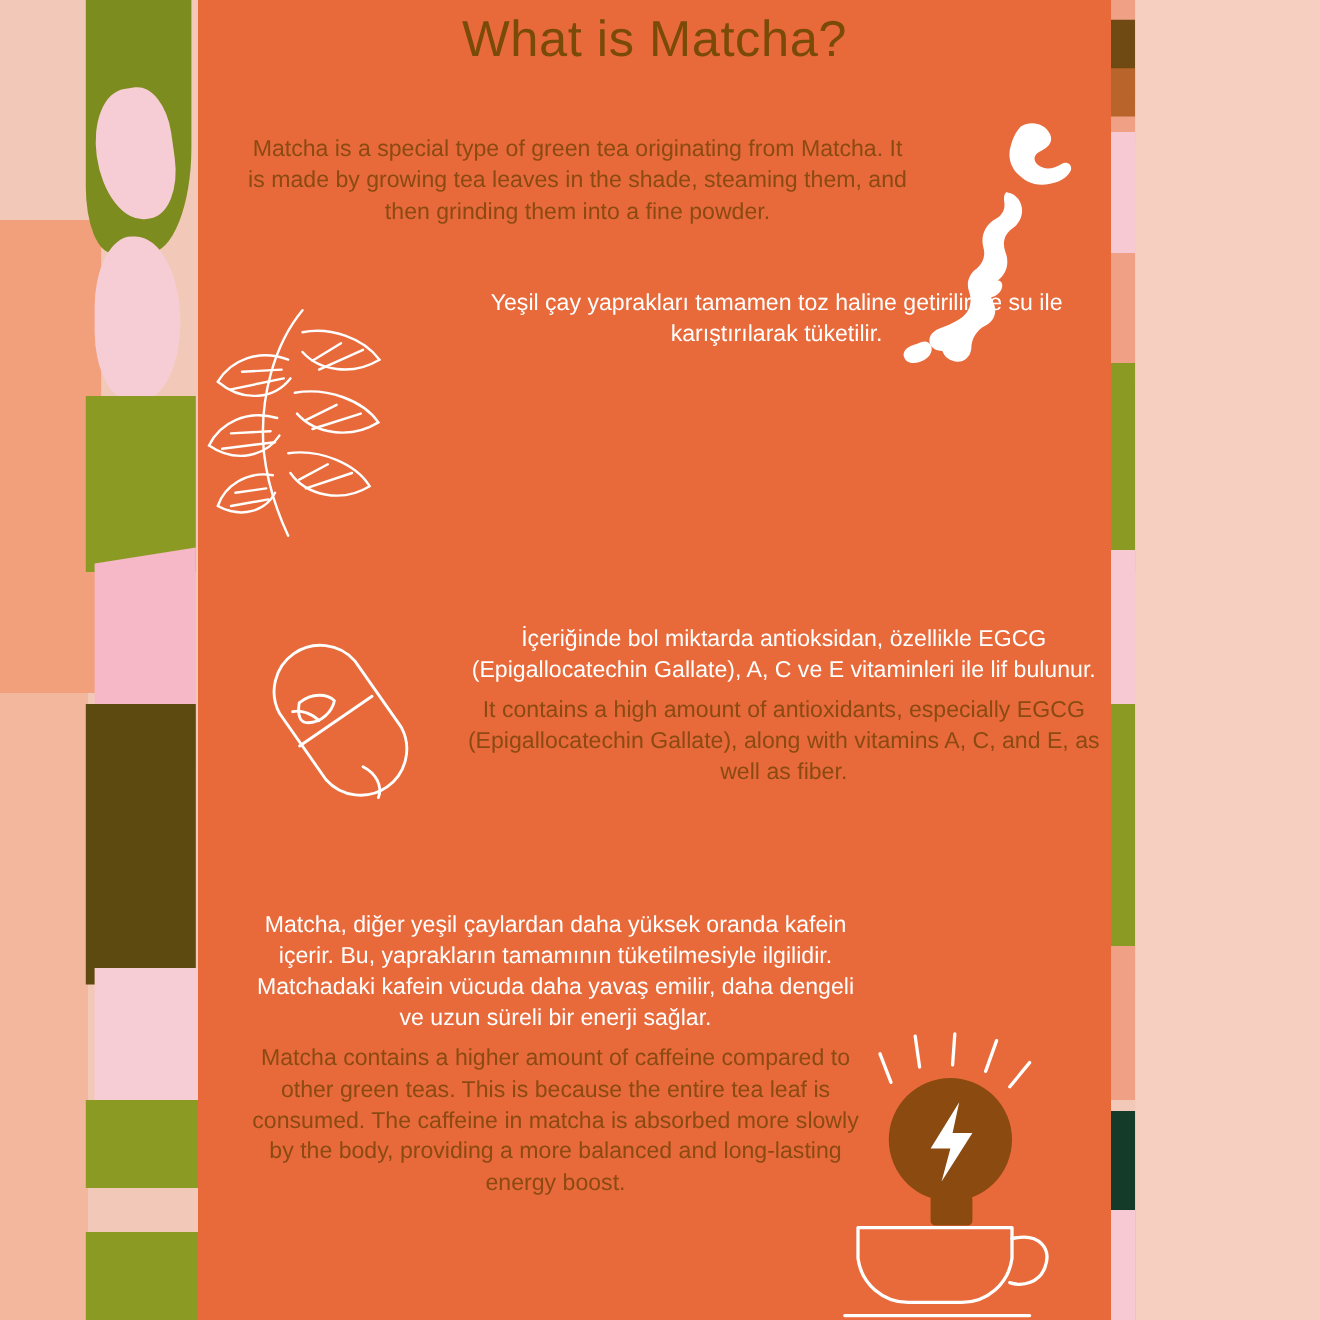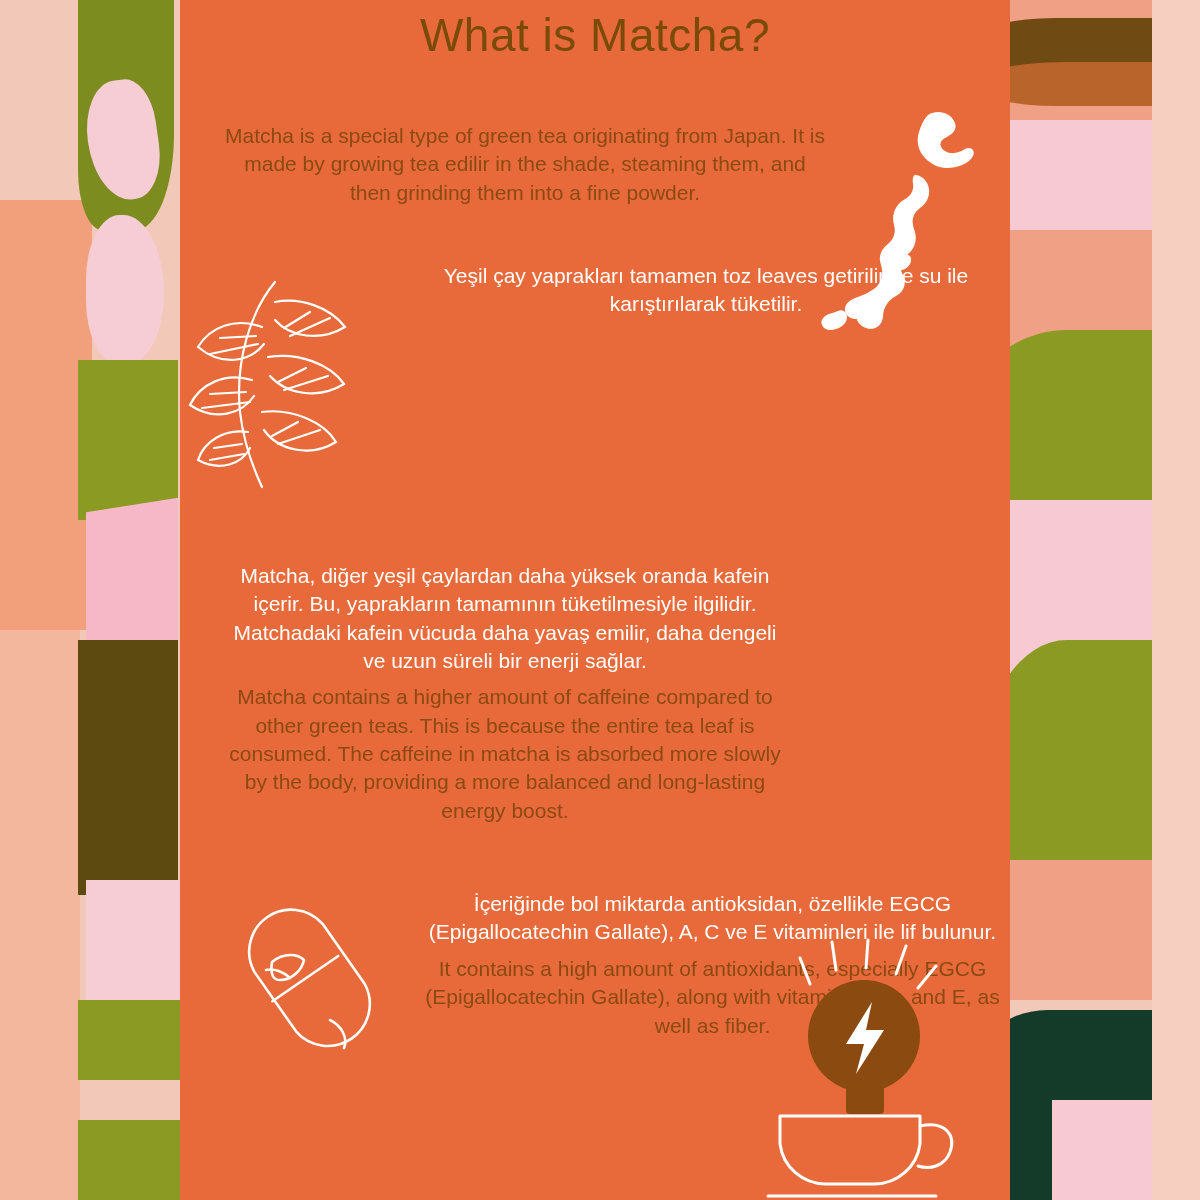--- a/index.html
+++ b/index.html
@@ -8,21 +8,21 @@
     background: #f6cfc0;
   }
   body {
     width: 1200px;
     height: 1200px;
     overflow: hidden;
     font-family: "Liberation Sans", sans-serif;
   }
   .poster {
     position: relative;
-    width: 1152px;
+    width: 1032px;
     height: 1200px;
     overflow: hidden;
     background: #f2c9b8;
   }
 
   
   .bg {
     position: absolute;
     inset: 0;
     overflow: hidden;
@@ -278,21 +278,21 @@
           <path d="M108 70 c7 1 12 7 13 14 c1 8 -3 15 -9 19 c-7 5 -9 13 -6 21 c4 10 1 20 -7 26 c-7 5 -8 13 -4 20 c4 8 1 17 -7 21 c-8 4 -13 12 -13 21 c-1 9 -9 14 -17 11 c-9 -3 -12 -12 -9 -20 c3 -9 10 -14 17 -19 c8 -6 10 -15 7 -24 c-3 -8 0 -16 7 -21 c6 -5 8 -12 6 -19 c-3 -11 2 -21 11 -26 c6 -3 9 -9 8 -15 c-1 -6 1 -10 3 -9 z"></path>
           <path d="M66 184 c5 -3 11 0 12 6 c1 7 -3 12 -8 16 c-7 5 -14 8 -22 8 c-7 0 -12 -5 -11 -11 c1 -6 7 -9 13 -11 c6 -2 11 -5 16 -8 z"></path>
           <path d="M30 206 c4 -2 9 1 9 6 c0 6 -5 10 -11 12 c-6 2 -12 1 -14 -4 c-2 -5 2 -9 7 -11 c4 -1 6 -2 9 -3 z"></path>
           <path d="M97 150 c4 -1 7 2 6 6 c-1 5 -5 8 -9 9 c-5 1 -8 -2 -7 -6 c1 -5 6 -8 10 -9 z"></path>
         </g>
       </svg>
     </div>
 
     <div class="section sec1">
       <div class="sec1-block">
-        <p class="en-text">Matcha is a special type of green tea originating from Japan. It is made by growing tea edilir in the shade, steaming them, and then grinding them into a fine powder.</p>
+        <p class="en-text">Matcha is a special type of green tea originating from Matcha. It is made by growing tea leaves in the shade, steaming them, and then grinding them into a fine powder.</p>
       </div>
     </div>
 
     <div class="section sec2">
       <div class="leaf-icon">
         <svg viewBox="0 0 230 230" width="230" height="230" aria-hidden="true">
           <g fill="none" stroke="#ffffff" stroke-width="2.2" stroke-linecap="round">
             <path d="M95 10 C70 40 55 90 60 140 C64 175 75 200 82 215"></path>
             <path d="M95 30 C120 25 150 35 165 55 C140 70 110 65 95 48"></path>
             <path d="M82 55 C55 45 30 55 18 75 C42 95 70 90 84 72"></path>
@@ -303,45 +303,45 @@
             <path d="M130 40 L104 56 M150 46 L110 64"></path>
             <path d="M40 66 L76 64 M30 82 L78 72"></path>
             <path d="M126 96 L98 110 M148 104 L104 118"></path>
             <path d="M30 122 L66 120 M22 136 L70 130"></path>
             <path d="M118 150 L92 164 M140 158 L98 172"></path>
             <path d="M34 176 L62 172 M30 188 L64 182"></path>
           </g>
         </svg>
       </div>
       <div class="sec2-text">
-        <p class="tr-text">Yeşil çay yaprakları tamamen toz leaves getirilir ve su ile karıştırılarak tüketilir.</p>
-      </div>
-    </div>
-
-    <div class="section sec4">
-      <p class="tr-text">Matcha, diğer yeşil çaylardan daha yüksek oranda kafein içerir. Bu, yaprakların tamamının tüketilmesiyle ilgilidir. Matchadaki kafein vücuda daha yavaş emilir, daha dengeli ve uzun süreli bir enerji sağlar.</p>
-      <p class="en-text">Matcha contains a higher amount of caffeine compared to other green teas. This is because the entire tea leaf is consumed. The caffeine in matcha is absorbed more slowly by the body, providing a more balanced and long-lasting energy boost.</p>
+        <p class="tr-text">Yeşil çay yaprakları tamamen toz haline getirilir ve su ile karıştırılarak tüketilir.</p>
+      </div>
     </div>
 
     <div class="section sec3">
       <div class="pill-icon">
         <svg viewBox="0 0 180 180" width="180" height="180" aria-hidden="true">
           <g fill="none" stroke="#ffffff" stroke-width="2.6" stroke-linecap="round" stroke-linejoin="round">
             <path d="M40 70 a42 42 0 0 1 59 -59 l52 52 a42 42 0 0 1 -59 59 z" transform="rotate(10 90 90)"></path>
             <line x1="63" y1="96" x2="120" y2="40" transform="rotate(10 90 90)"></line>
             <path d="M62 52 c12 -10 26 -8 32 -2 c-2 10 -12 20 -24 20 c-6 0 -10 -4 -8 -18 z"></path>
             <path d="M56 60 c8 -2 18 2 24 8"></path>
             <path d="M120 110 c12 6 18 18 14 28"></path>
           </g>
         </svg>
       </div>
       <div class="sec3-text">
         <p class="tr-text">İçeriğinde bol miktarda antioksidan, özellikle EGCG (Epigallocatechin Gallate), A, C ve E vitaminleri ile lif bulunur.</p>
         <p class="en-text">It contains a high amount of antioxidants, especially EGCG (Epigallocatechin Gallate), along with vitamins A, C, and E, as well as fiber.</p>
       </div>
+    </div>
+
+    <div class="section sec4">
+      <p class="tr-text">Matcha, diğer yeşil çaylardan daha yüksek oranda kafein içerir. Bu, yaprakların tamamının tüketilmesiyle ilgilidir. Matchadaki kafein vücuda daha yavaş emilir, daha dengeli ve uzun süreli bir enerji sağlar.</p>
+      <p class="en-text">Matcha contains a higher amount of caffeine compared to other green teas. This is because the entire tea leaf is consumed. The caffeine in matcha is absorbed more slowly by the body, providing a more balanced and long-lasting energy boost.</p>
     </div>
 
     <div class="bulb-icon">
       <svg viewBox="0 0 230 260" width="230" height="260" aria-hidden="true">
         <g stroke="#ffffff" stroke-width="3" stroke-linecap="round" fill="none">
           <line x1="40" y1="18" x2="50" y2="44"></line>
           <line x1="72" y1="2" x2="76" y2="30"></line>
           <line x1="108" y1="0" x2="106" y2="28"></line>
           <line x1="146" y1="6" x2="136" y2="34"></line>
           <line x1="176" y1="26" x2="158" y2="48"></line>

